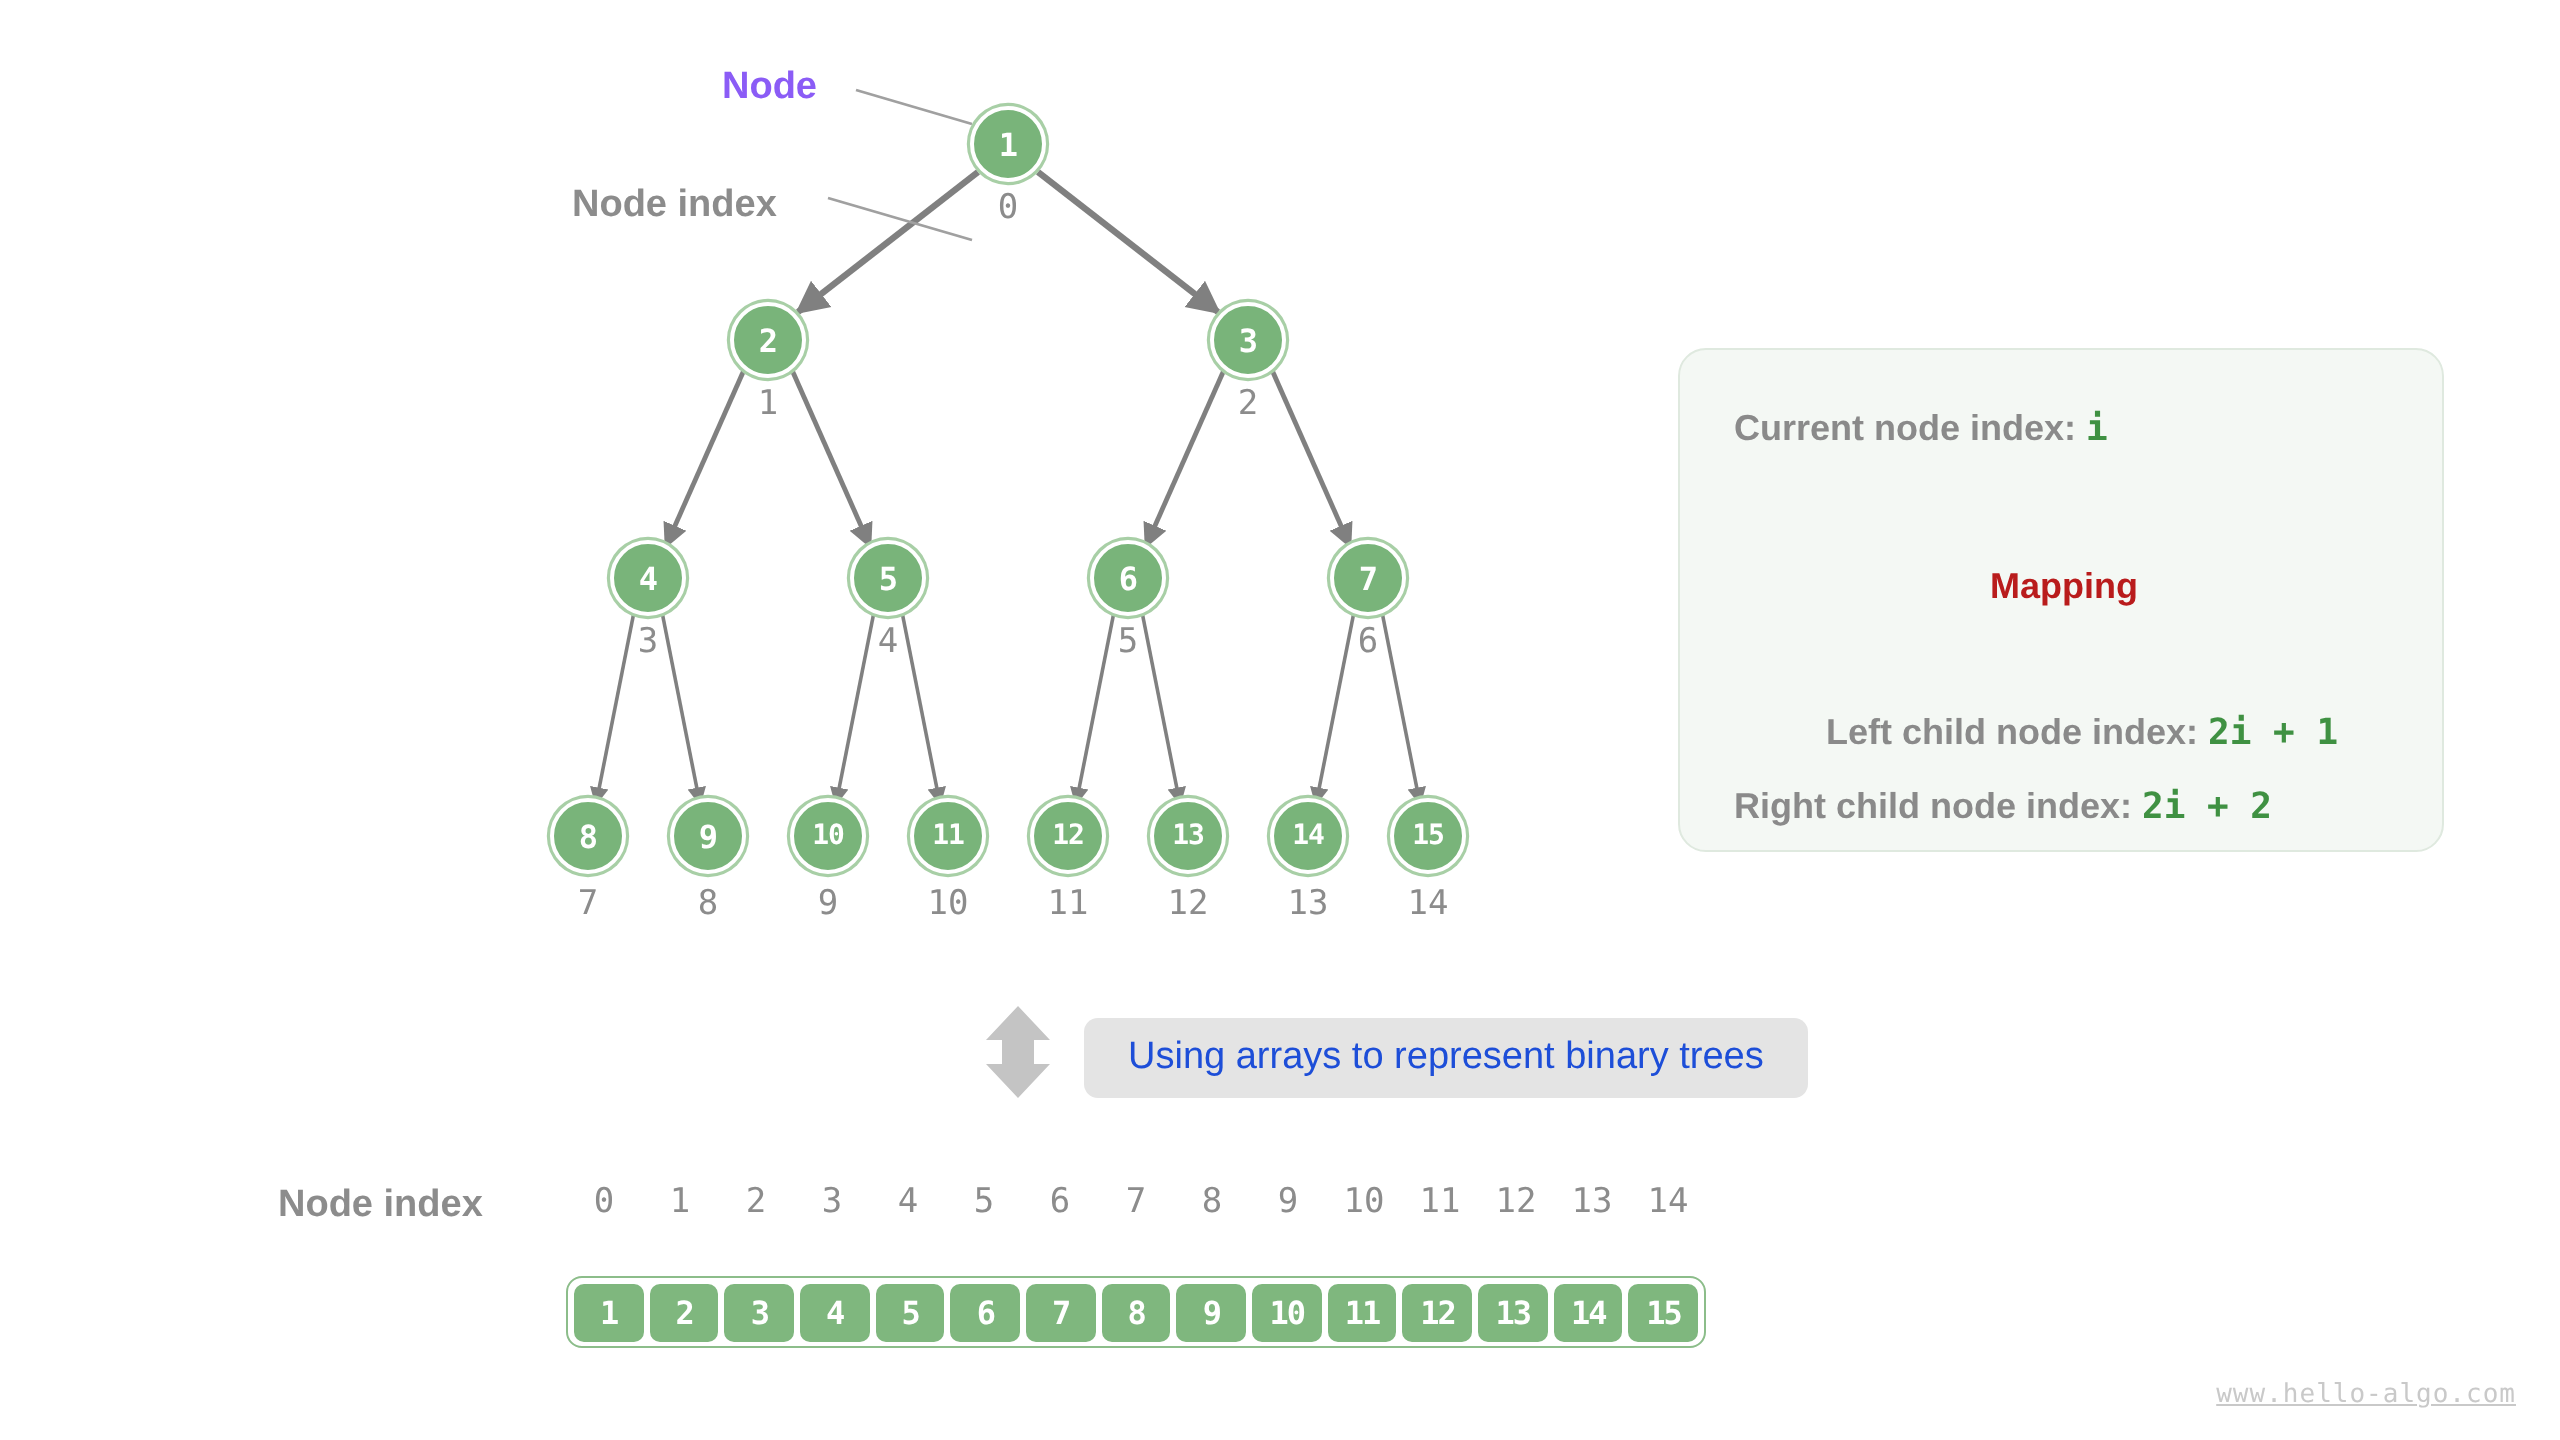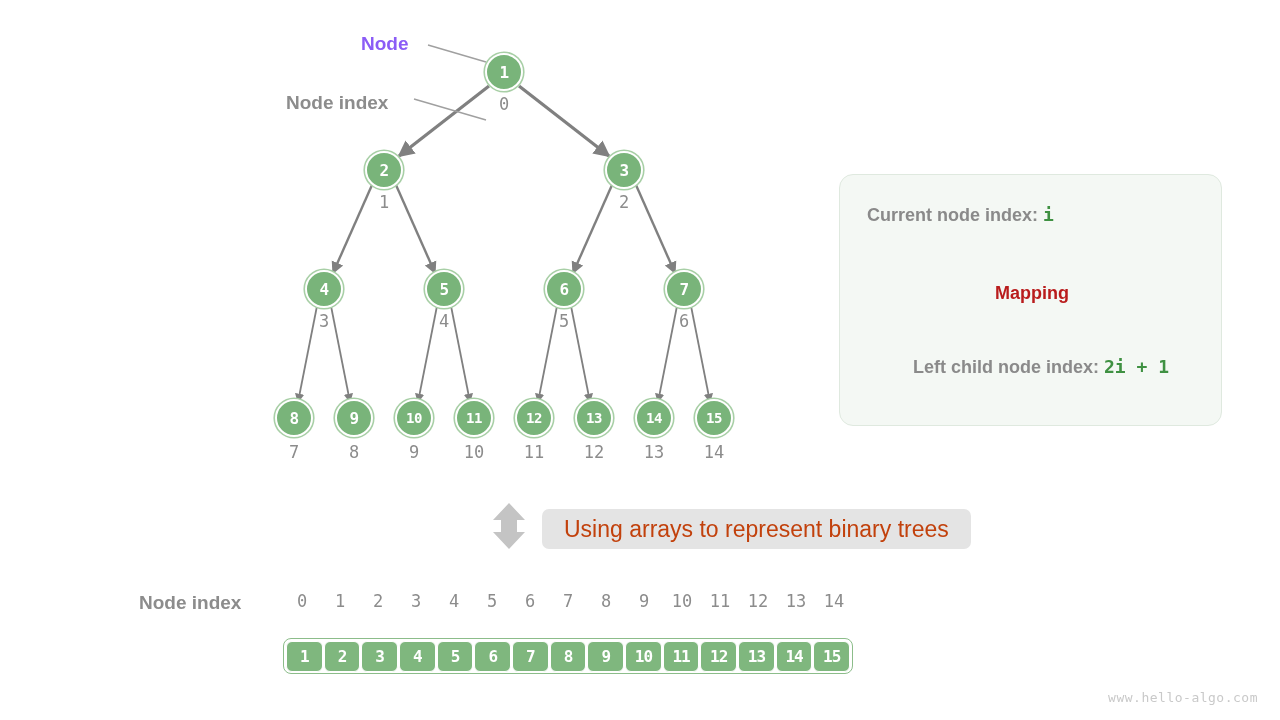--- a/index.html
+++ b/index.html
@@ -91,22 +91,22 @@
     position: absolute;
     left: 542px; top: 509px;
     height: 40px;
     background: #e4e4e4;
     border-radius: 7px;
     display: flex; align-items: center;
     padding: 0 22px;
   }
   #banner span {
     font-family: "Liberation Sans", sans-serif;
-    font-size: 23px;
-    color: #c2410c;
+    font-size: 19px;
+    color: #1d4ed8;
     white-space: nowrap;
   }
 
   
   #row-index-label {
     position: absolute; left: 139px; top: 592px;
     font-weight: 700; font-size: 19px; color: #8c8c8c;
     font-family: "Liberation Sans", sans-serif;
   }
   #row-traversal-label {
@@ -149,20 +149,21 @@
     letter-spacing: -1px;
   }
 
   
   #watermark {
     position: absolute; right: 22px; bottom: 15px;
     font-family: "DejaVu Sans Mono", monospace;
     font-size: 13px;
     color: #c9c9c9;
     letter-spacing: 0.5px;
+    text-decoration: underline;
   }
 </style>
 </head>
 <body>
 
 <div id="stage">
 
   <svg id="tree-svg" viewBox="0 0 1280 720">
     <defs>
       <marker id="arrowhead" markerWidth="6" markerHeight="6" refX="4.6" refY="3" orient="auto" markerUnits="strokeWidth">
@@ -247,20 +248,23 @@
     <div class="info-line" style="left:27px; top:29px;">
       <span>Current node index</span><span>: </span><span class="val">i</span>
     </div>
 
     <div class="mapping-label" style="left:155px; top:108px;">Mapping</div>
 
     <div class="info-line" style="left:27px; top:181px;margin-left:46px;">
       <span>Left child node index</span><span>: </span><span class="val">2i + 1</span>
     </div>
 
+    <div class="info-line" style="left:27px; top:218px;">
+      <span>Right child node index</span><span>: </span><span class="val">2i + 2</span>
+    </div>
   </div>
 
   <div id="banner">
     <span>Using arrays to represent binary trees</span>
   </div>
 
   <div id="row-index-label">Node index</div>
 
   <div id="array-indices">
       <div class="ai">0</div>

